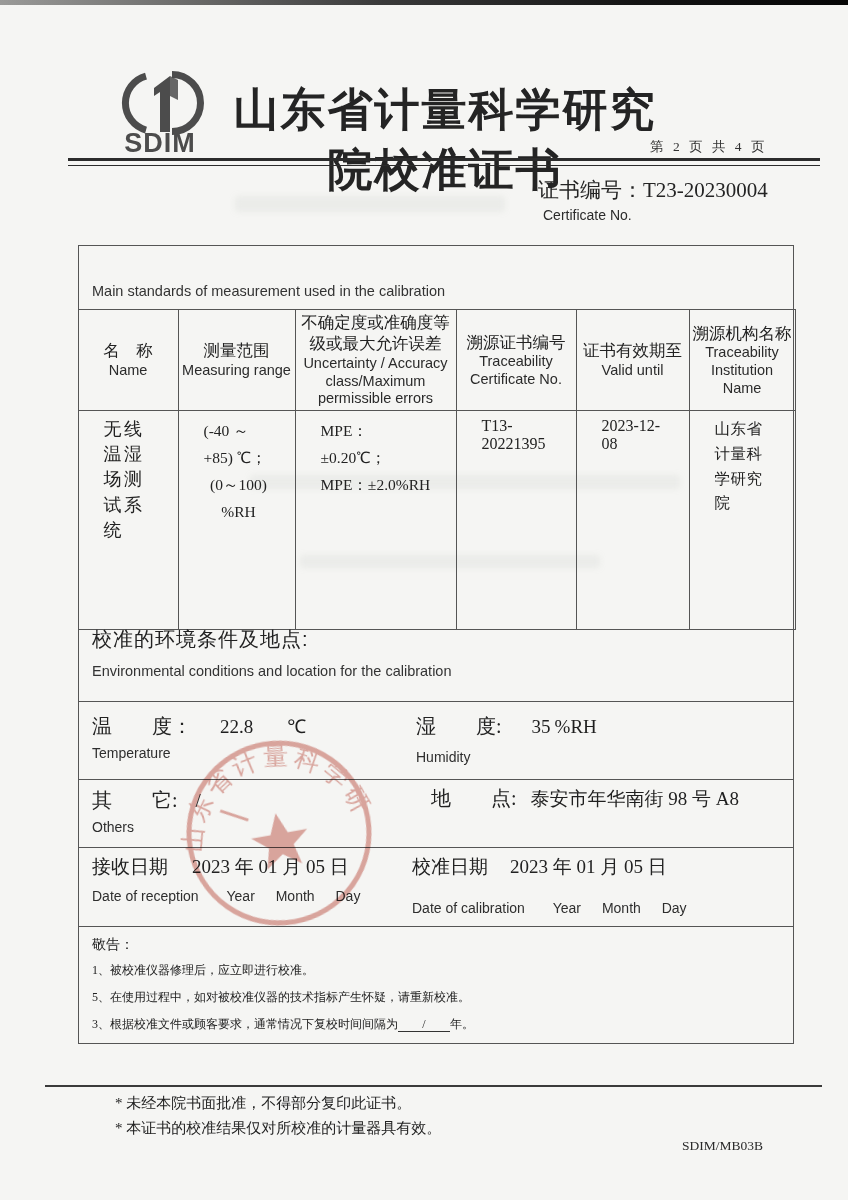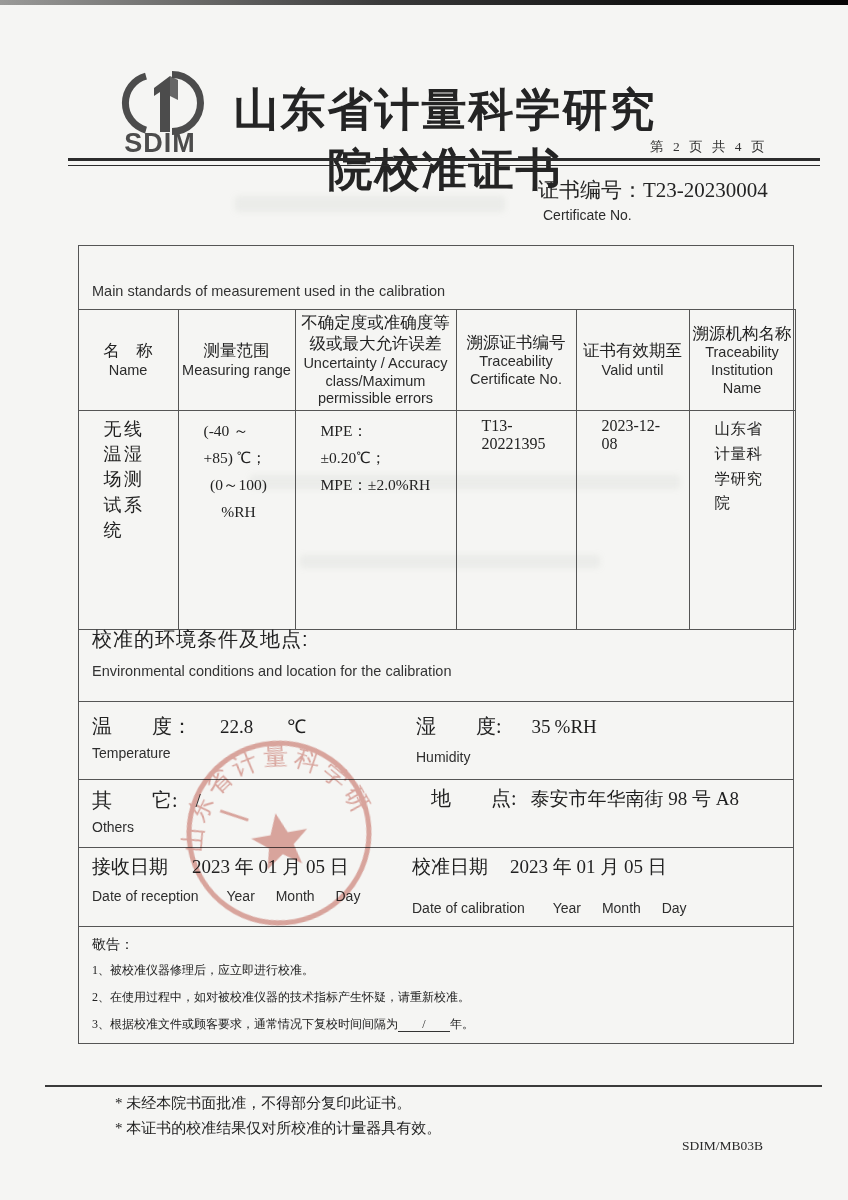--- a/index.html
+++ b/index.html
@@ -215,21 +215,21 @@
         <span class="date-cn" style="margin-left:18px;">2023 年 01 月 05 日</span>
         <div class="date-en" style="margin-top:20px;">
           <span>Date of calibration</span>
           <span class="ymd">Year Month Day</span>
         </div>
       </div>
     </div>
 
     <div class="notice-line" style="top:690px; font-size:14px;">敬告：</div>
     <div class="notice-line" style="top:716px;">1、被校准仪器修理后，应立即进行校准。</div>
-    <div class="notice-line" style="top:743px;">2、在使用过程中，如对被校准仪器的技术指标产生怀疑，请重新校准。</div>
+    <div class="notice-line" style="top:743px;">5、在使用过程中，如对被校准仪器的技术指标产生怀疑，请重新校准。</div>
     <div class="notice-line" style="top:770px;">
       <span>3、根据校准文件或顾客要求，通常情况下复校时间间隔为</span><span class="blank-slash">/</span><span>年。</span>
     </div>
   </div>
 
   <svg class="stamp" viewBox="0 0 212 212">
     <defs>
       <path id="arc" d="M 26 118 A 80 80 0 0 1 186 118"></path>
     </defs>
     <circle cx="106" cy="106" r="90" fill="none" stroke="#c4574a" stroke-width="5"></circle>

